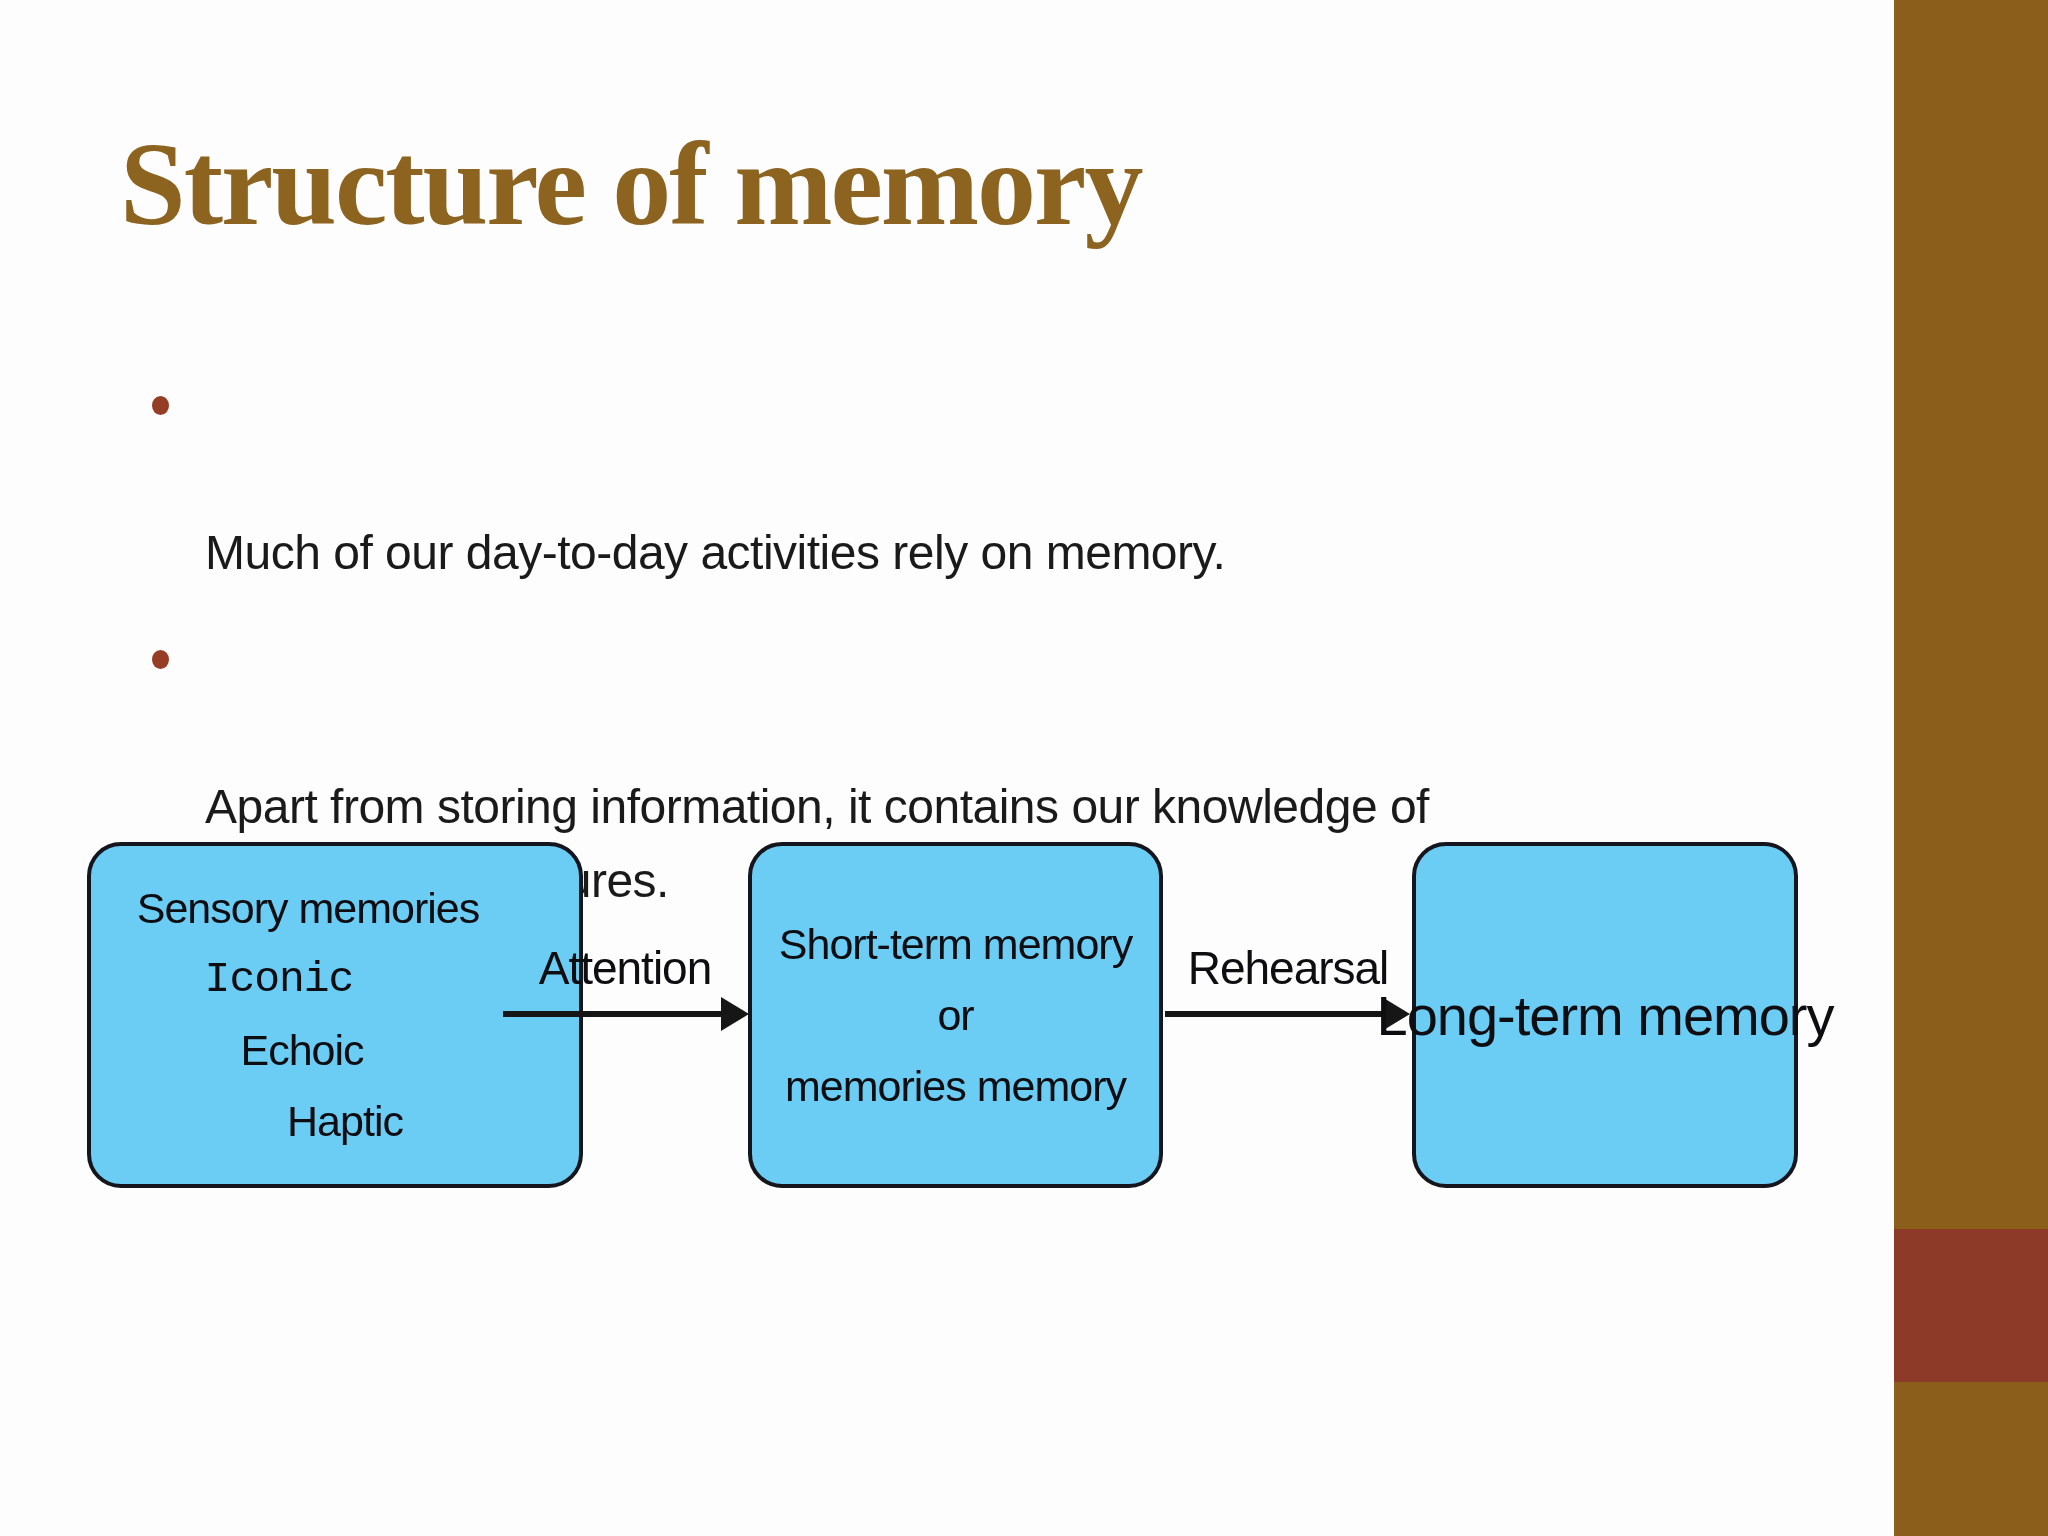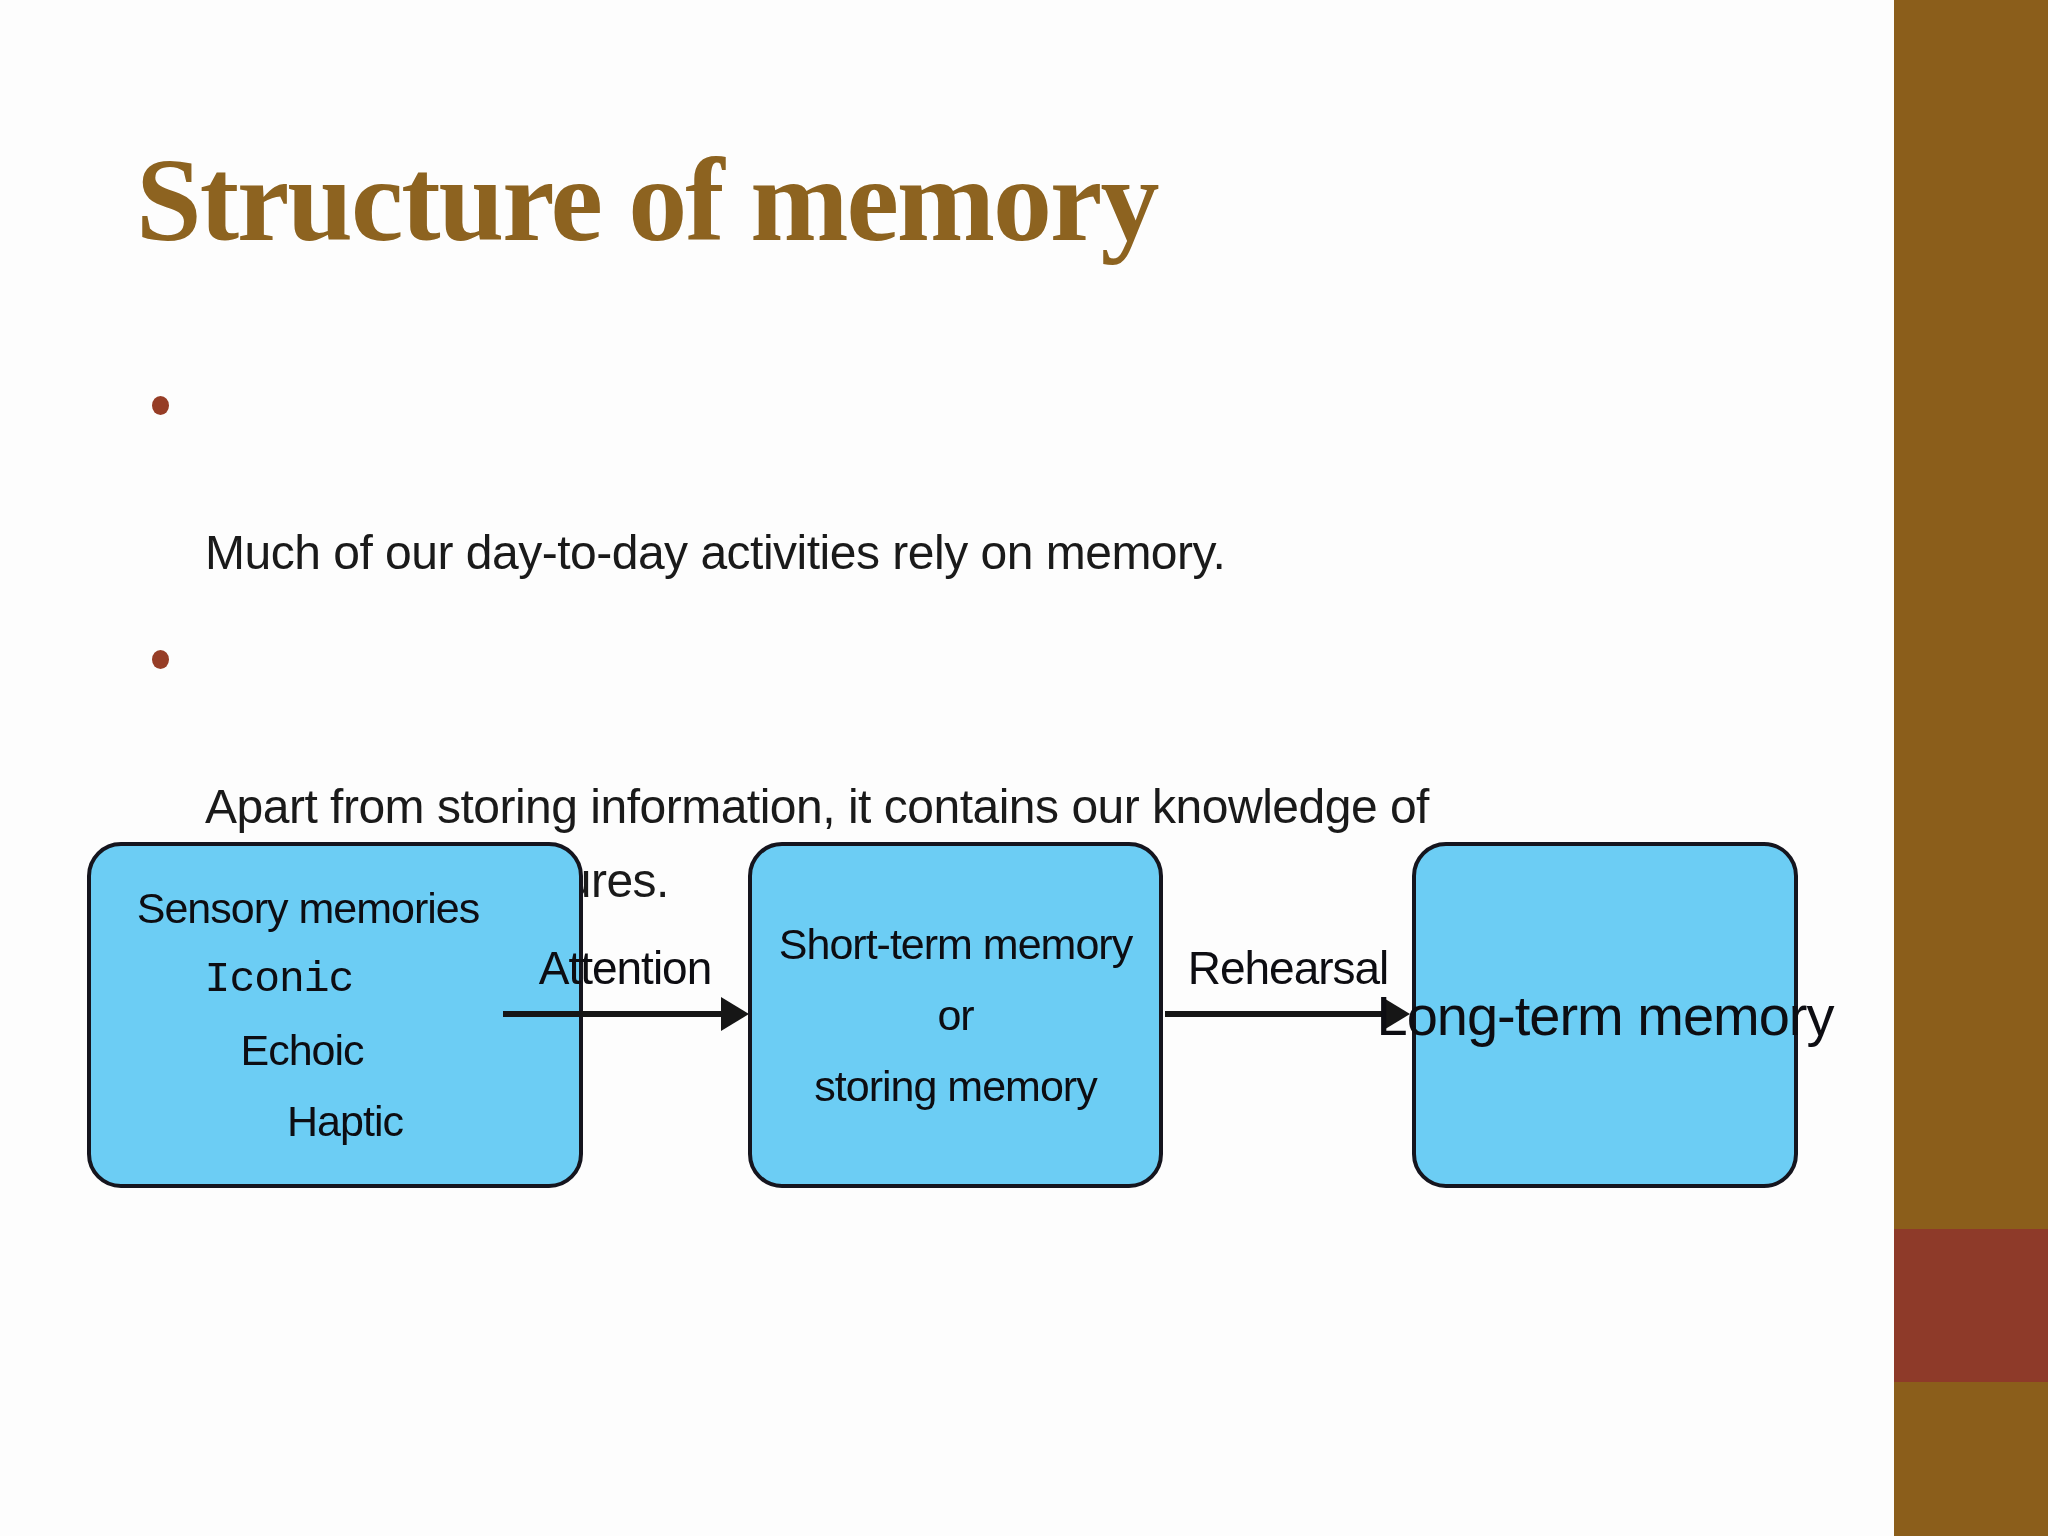--- a/index.html
+++ b/index.html
@@ -12,21 +12,21 @@
   .slide {
     position: relative;
     width: 2048px; height: 1536px;
     background: #fdfdfd;
   }
 
   
   .title {
     position: absolute;
     left: 120px; top: 126px;
-    margin: 16px;
+    margin: 0;
     font-family: "Liberation Serif", serif;
     font-weight: bold;
     font-size: 118px;
     line-height: 1;
     letter-spacing: -2px;
     color: #8d6320;
     white-space: nowrap;
   }
 
   
@@ -157,21 +157,21 @@
       <span class="bline">Haptic</span>
     </div>
 
     <span class="arrow-label label-attention">Attention</span>
     <div class="arrow-line line-attention"></div>
     <div class="arrow-head head-attention"></div>
 
     <div class="dbox box-shortterm">
       <span class="bline">Short-term memory</span>
       <span class="bline">or</span>
-      <span class="bline">storing memory</span>
+      <span class="bline">memories memory</span>
     </div>
 
     <span class="arrow-label label-rehearsal">Rehearsal</span>
     <div class="arrow-line line-rehearsal"></div>
     <div class="arrow-head head-rehearsal"></div>
 
     <div class="dbox box-longterm">
       <span class="bline">Long-term memory</span>
     </div>
 

